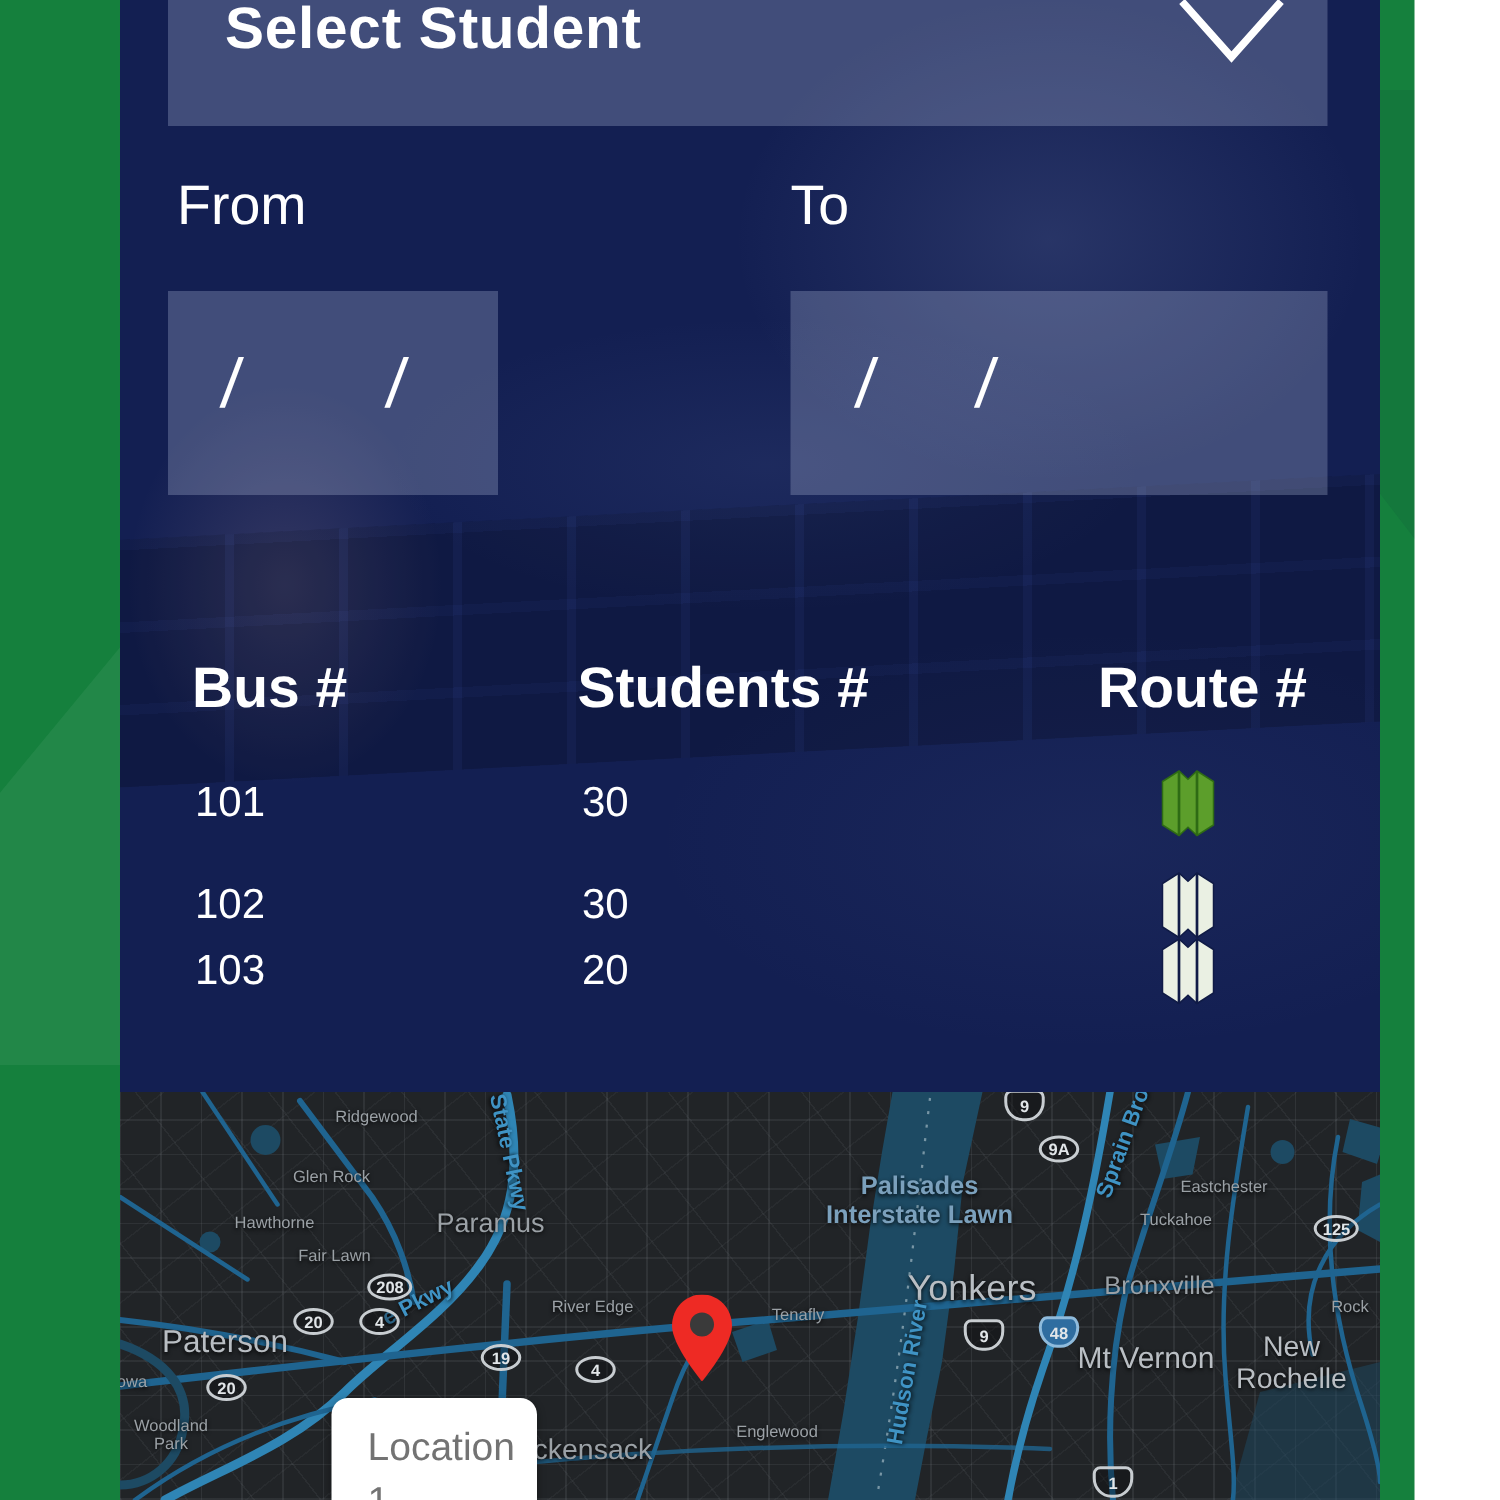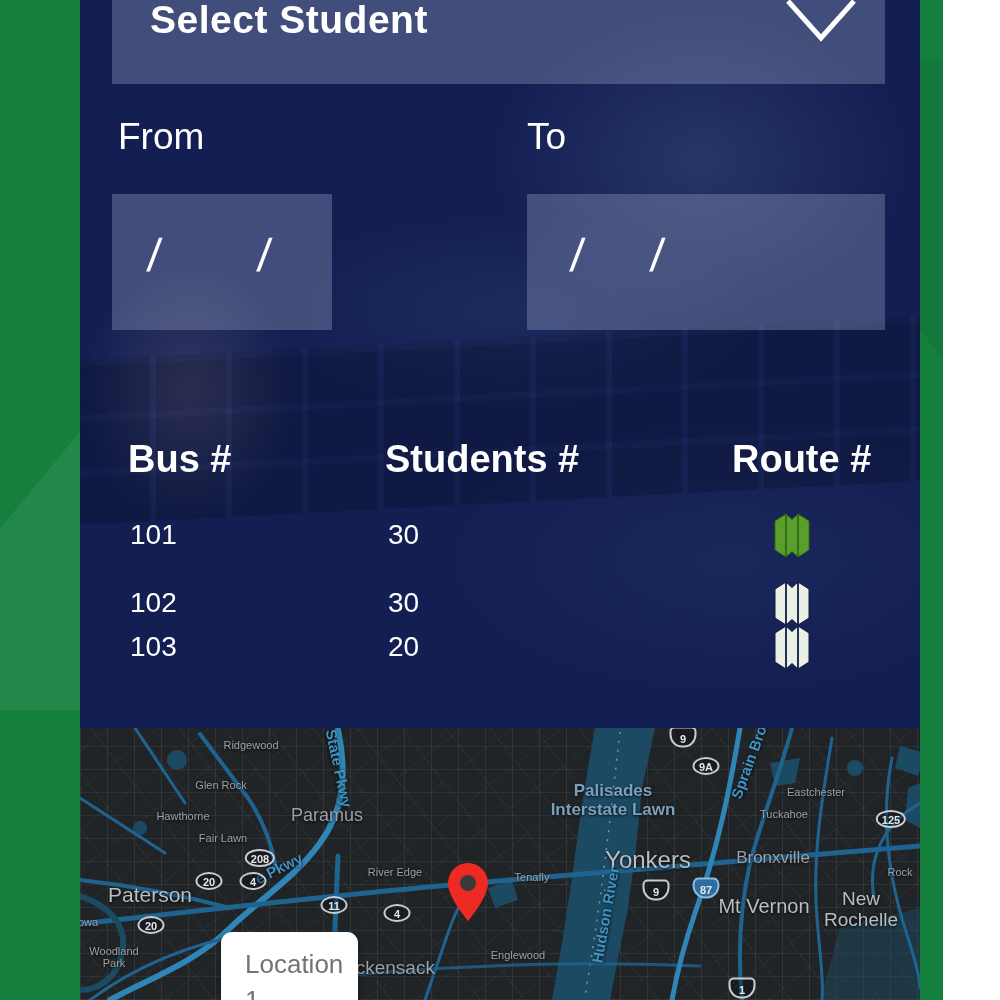--- a/index.html
+++ b/index.html
@@ -227,28 +227,28 @@
           <div class="ml blue" style="left: 257px; top: 34px; font-size: 15px; transform: translate(-50%, -50%) rotate(78deg);">n State Pkwy</div>
           <div class="ml blue" style="left: 671px; top: 30px; font-size: 15px; transform: translate(-50%, -50%) rotate(-70deg);">Sprain Broo</div>
           <div class="ml blue" style="left: 199px; top: 141px; font-size: 15px; transform: translate(-50%, -50%) rotate(-27deg);">e Pkwy</div>
           <div class="ml blue" style="left: 526px; top: 187px; font-size: 15px; transform: translate(-50%, -50%) rotate(-80deg);">Hudson River</div>
           <div class="ml park" style="left: 533px; top: 73px; font-size: 17px; transform: translate(-50%, -50%);">Palisades
 Interstate Lawn</div>
           <div class="sh" style="left: 180px; top: 130px; transform: translate(-50%, -50%);">208</div>
           <div class="sh" style="left: 129px; top: 153px; transform: translate(-50%, -50%);">20</div>
           <div class="sh" style="left: 173px; top: 153px; transform: translate(-50%, -50%);">4</div>
           <div class="sh" style="left: 71px; top: 197px; transform: translate(-50%, -50%);">20</div>
-          <div class="sh" style="left: 254px; top: 177px; transform: translate(-50%, -50%);">11</div>
+          <div class="sh" style="left: 254px; top: 177px; transform: translate(-50%, -50%);">19</div>
           <div class="sh" style="left: 317px; top: 185px; transform: translate(-50%, -50%);">4</div>
           <div class="sh" style="left: 626px; top: 38px; transform: translate(-50%, -50%);">9A</div>
           <div class="sh" style="left: 811px; top: 91px; transform: translate(-50%, -50%);">125</div>
           <div class="sh us" style="left: 603px; top: 9px; transform: translate(-50%, -50%);">9</div>
           <div class="sh us" style="left: 576px; top: 162px; transform: translate(-50%, -50%);">9</div>
           <div class="sh us" style="left: 662px; top: 260px; transform: translate(-50%, -50%);">1</div>
-          <div class="sh int" style="left: 626px; top: 160px; transform: translate(-50%, -50%);">87</div>
+          <div class="sh int" style="left: 626px; top: 160px; transform: translate(-50%, -50%);">48</div>
         </div>
 
       <div class="pin">
         <svg width="40" height="58" viewBox="0 0 40 58">
           <path d="M20,0 C9,0 0,9 0,21 C0,34 20,58 20,58 C20,58 40,34 40,21 C40,9 31,0 20,0 Z" fill="#ee2a24"></path>
           <circle cx="20" cy="20" r="8" fill="#3a3a3a"></circle>
         </svg>
       </div>
 
       <div class="tooltip">

